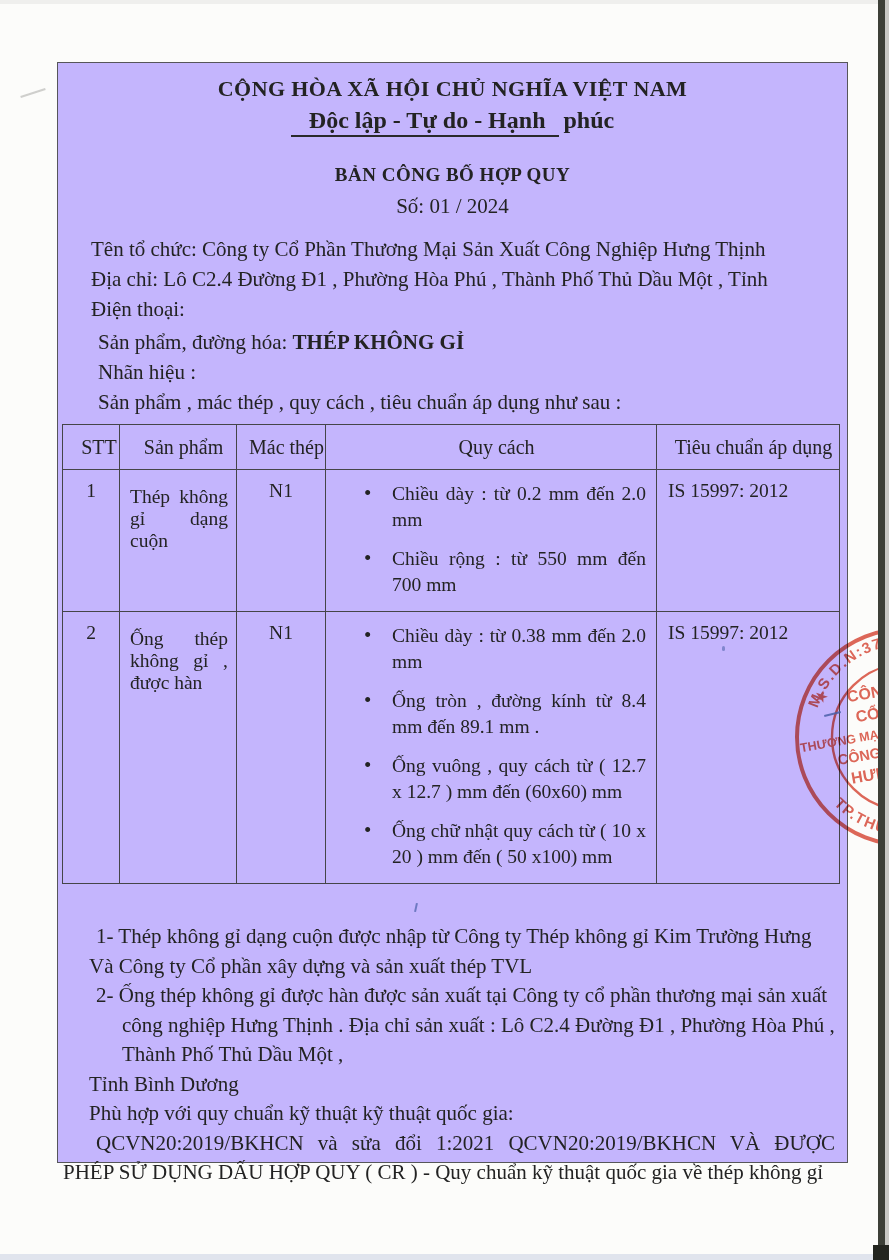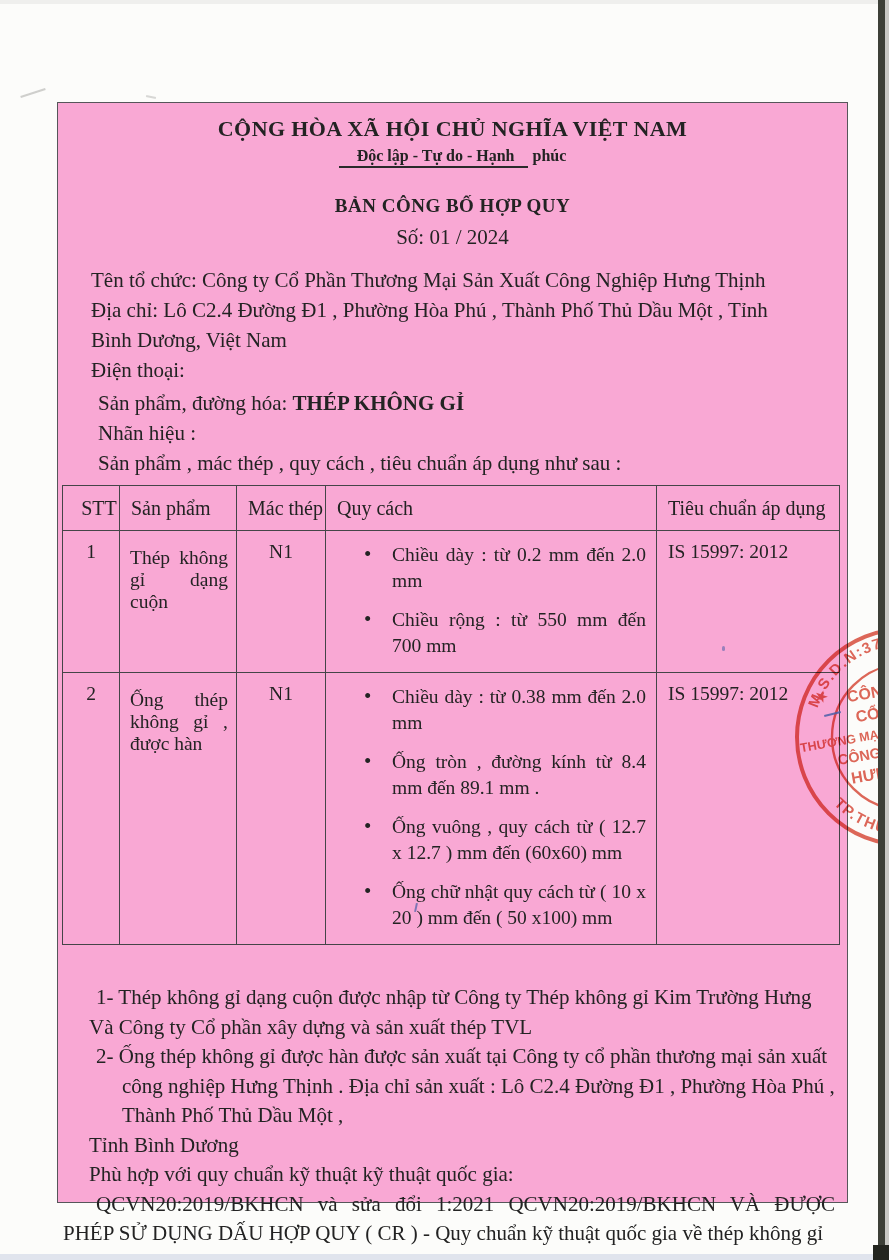--- a/index.html
+++ b/index.html
@@ -17,26 +17,26 @@
   .corner-dark{position:absolute;left:873px;top:1245px;width:16px;height:15px;background:#23251f;}
   .pencil-a{position:absolute;left:20px;top:92px;width:26px;height:2px;background:#c3c3c1;transform:rotate(-18deg);opacity:.8;}
   .pencil-b{position:absolute;left:146px;top:96px;width:10px;height:2px;background:#c7c7c5;transform:rotate(12deg);opacity:.7;}
   .pen-a{position:absolute;left:824px;top:713px;width:17px;height:2px;background:#4a5fa8;transform:rotate(-14deg);opacity:.85;}
   .pen-b{position:absolute;left:722px;top:646px;width:3px;height:5px;background:#4a5fa8;opacity:.55;border-radius:2px;}
   .pen-c{position:absolute;left:415px;top:903px;width:2px;height:9px;background:#4a5fa8;transform:rotate(12deg);opacity:.7;}
 
   
   .frame{
     position:absolute;left:57px;top:62px;width:789px;height:1099px;
-    border:1.5px solid #56565a;background:#f9a8d4;margin-top:40px;
+    border:1.5px solid #56565a;background:#c4b5fd;
   }
   
   .doc-header{text-align:center;}
   .national-title{margin-top:13px;font-size:22px;font-weight:bold;letter-spacing:.4px;}
-  .motto{margin-top:5px;font-size:16px;font-weight:bold;}
+  .motto{margin-top:5px;font-size:24px;font-weight:bold;}
   .motto .u{border-bottom:2px solid #2a2a2a;padding:0 14px 2px 18px;}
   .motto .tail{padding-left:4px;}
   .doc-title{margin-top:30px;font-size:19px;font-weight:bold;letter-spacing:.5px;}
   .doc-number{margin-top:8px;font-size:21px;}
   
   .info{margin-top:15px;padding:0 22px 0 33px;font-size:21px;line-height:30px;}
   .info .ln{white-space:nowrap;}
   .indent1{margin-left:7px;}
   .gap-top{margin-top:3px;}
   .bold{font-weight:bold;}
@@ -44,21 +44,21 @@
   table.spec-table{
     border-collapse:collapse;table-layout:fixed;
     margin:7px 0 0 4px;width:777px;font-size:19.5px;
   }
   .spec-table col.c-stt{width:57px;}
   .spec-table col.c-prod{width:117px;}
   .spec-table col.c-grade{width:89px;}
   .spec-table col.c-spec{width:331px;}
   .spec-table col.c-std{width:183px;}
   .spec-table th,.spec-table td{border:1.2px solid #454548;vertical-align:top;padding:0;}
-  .spec-table th{height:44px;vertical-align:middle;font-weight:normal;font-size:20px;text-align:left;padding-left:11px;}
+  .spec-table th{height:44px;vertical-align:middle;font-weight:normal;font-size:20px;text-align:center;padding-left:11px;}
   .spec-table th.center{text-align:center;padding-left:16px;}
   .spec-table td.cell-stt{text-align:center;padding-top:10px;height:auto;}
   .spec-table td.cell-prod{padding:16px 8px 0 10px;text-align:justify;}
   .spec-table td.cell-grade{text-align:center;padding-top:10px;}
   .spec-table td.cell-std{padding:10px 6px 0 11px;}
   .row-1 td{height:96px;}
   .row-2 td{height:236px;}
   .specs{padding:11px 10px 0 0;}
   .spec{
     position:relative;margin:0 0 13px 30px;padding-left:36px;
@@ -90,21 +90,20 @@
       <div class="motto">
         <span class="u">Độc lập - Tự do - Hạnh</span><span class="tail">phúc</span>
       </div>
       <div class="doc-title">BẢN CÔNG BỐ HỢP QUY</div>
       <div class="doc-number">Số: 01 / 2024</div>
     </div>
 
     <div class="info">
       <div class="ln">Tên tổ chức: Công ty Cổ Phần Thương Mại Sản Xuất Công Nghiệp Hưng Thịnh</div>
       <div class="ln">Địa chỉ: Lô C2.4 Đường Đ1 , Phường Hòa Phú , Thành Phố Thủ Dầu Một , Tỉnh</div>
-      <div class="ln">Bình Dương, Việt Nam</div>
       <div class="ln">Điện thoại:</div>
       <div class="ln indent1 gap-top"><span>Sản phẩm, đường hóa: </span><span class="bold">THÉP KHÔNG GỈ</span></div>
       <div class="ln indent1">Nhãn hiệu :</div>
       <div class="ln indent1">Sản phẩm , mác thép , quy cách , tiêu chuẩn áp dụng như sau :</div>
     </div>
 
     <table class="spec-table">
       <colgroup>
         <col class="c-stt">
           <col class="c-prod">

